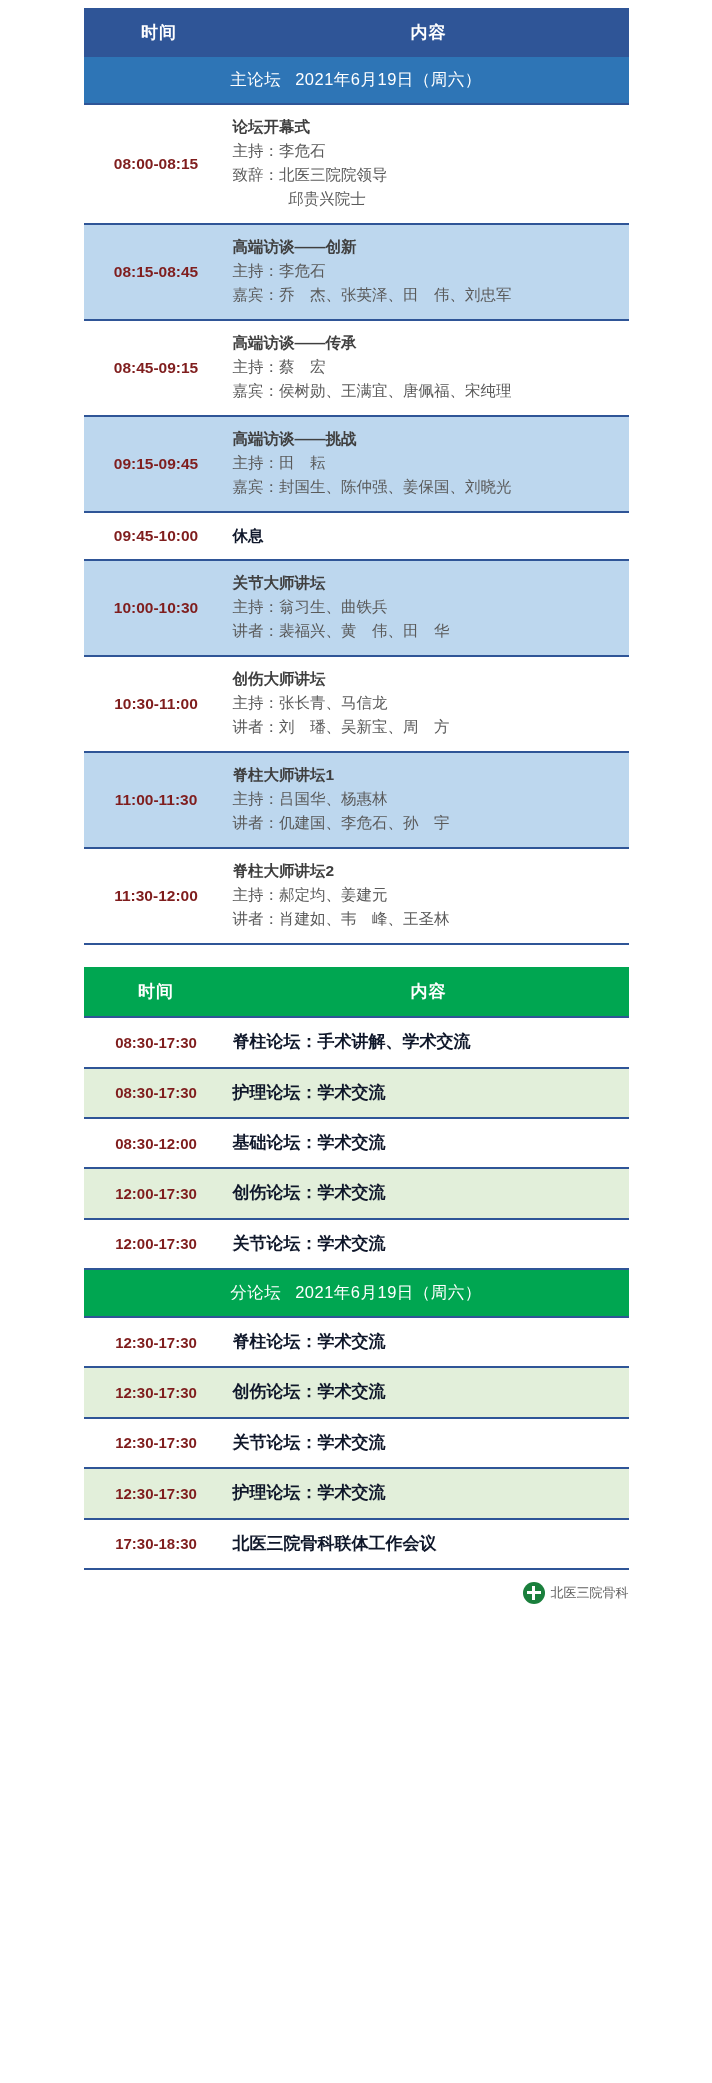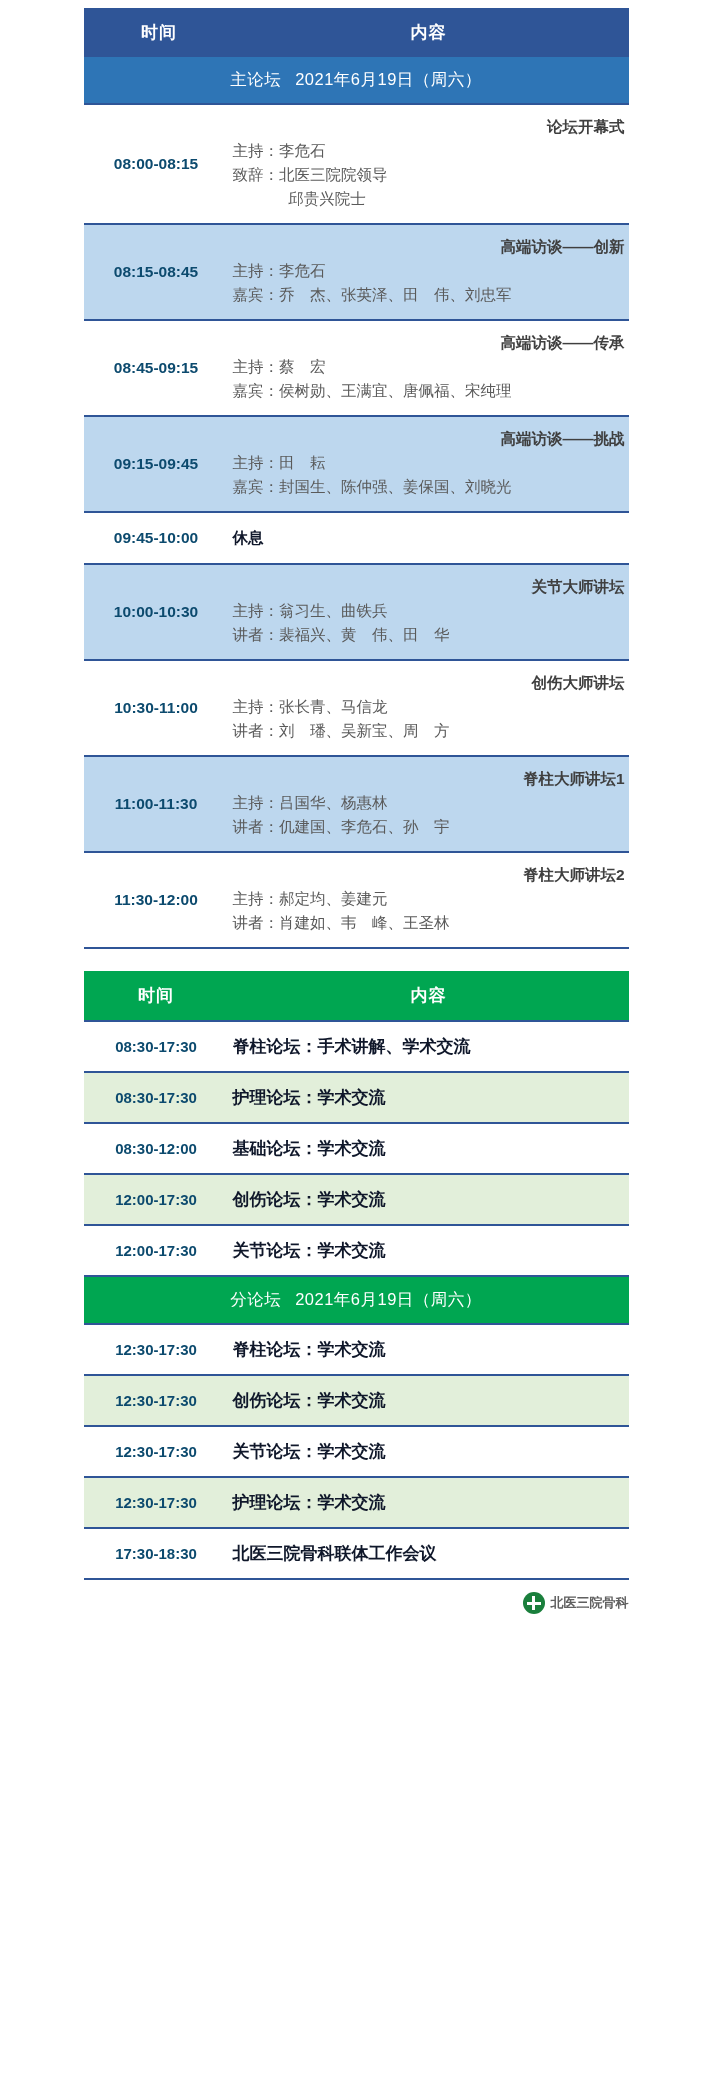--- a/index.html
+++ b/index.html
@@ -72,35 +72,34 @@
   tr.item.plain > td { background: #ffffff; }
 
   
   .sub tr.item.alt > td { background: #e2efda; }
   .sub tr.item.plain > td { background: #ffffff; }
 
   td.time {
     text-align: center;
     font-weight: bold;
     font-size: 15.5px;
-    color: #0c4a6e;
-    padding: 16px 0;
+    color: #7f1d1d;
+    padding: 8px 0;
     white-space: nowrap;
   }
   td.body {
     padding: 10px 4px 12px 4px;
     font-size: 15.5px;
     line-height: 1.55;
     color: #5a5a5a;
   }
   .ttl {
     font-weight: bold;
     color: #3f3f3f;
     display: block;
-    text-align: right;
   }
   .ln { display: block; white-space: pre; }
   .ln.indent { padding-left: 3.6em; }
 
   
   td.body.single {
     font-weight: bold;
     color: #0f172a;
     padding: 11px 4px;
   }
@@ -117,21 +116,20 @@
     padding: 12px 0 16px 0;
     display: flex;
     align-items: center;
     justify-content: flex-end;
     box-sizing: border-box;
   }
   .footer .badge {
     display: flex;
     align-items: center;
     gap: 6px;
-    font-weight: bold;
   }
   .footer .logo {
     width: 22px; height: 22px;
     border-radius: 50%;
     background: #1a7f3c;
     position: relative;
     flex: 0 0 auto;
   }
   .footer .logo::before {
     content: "";

